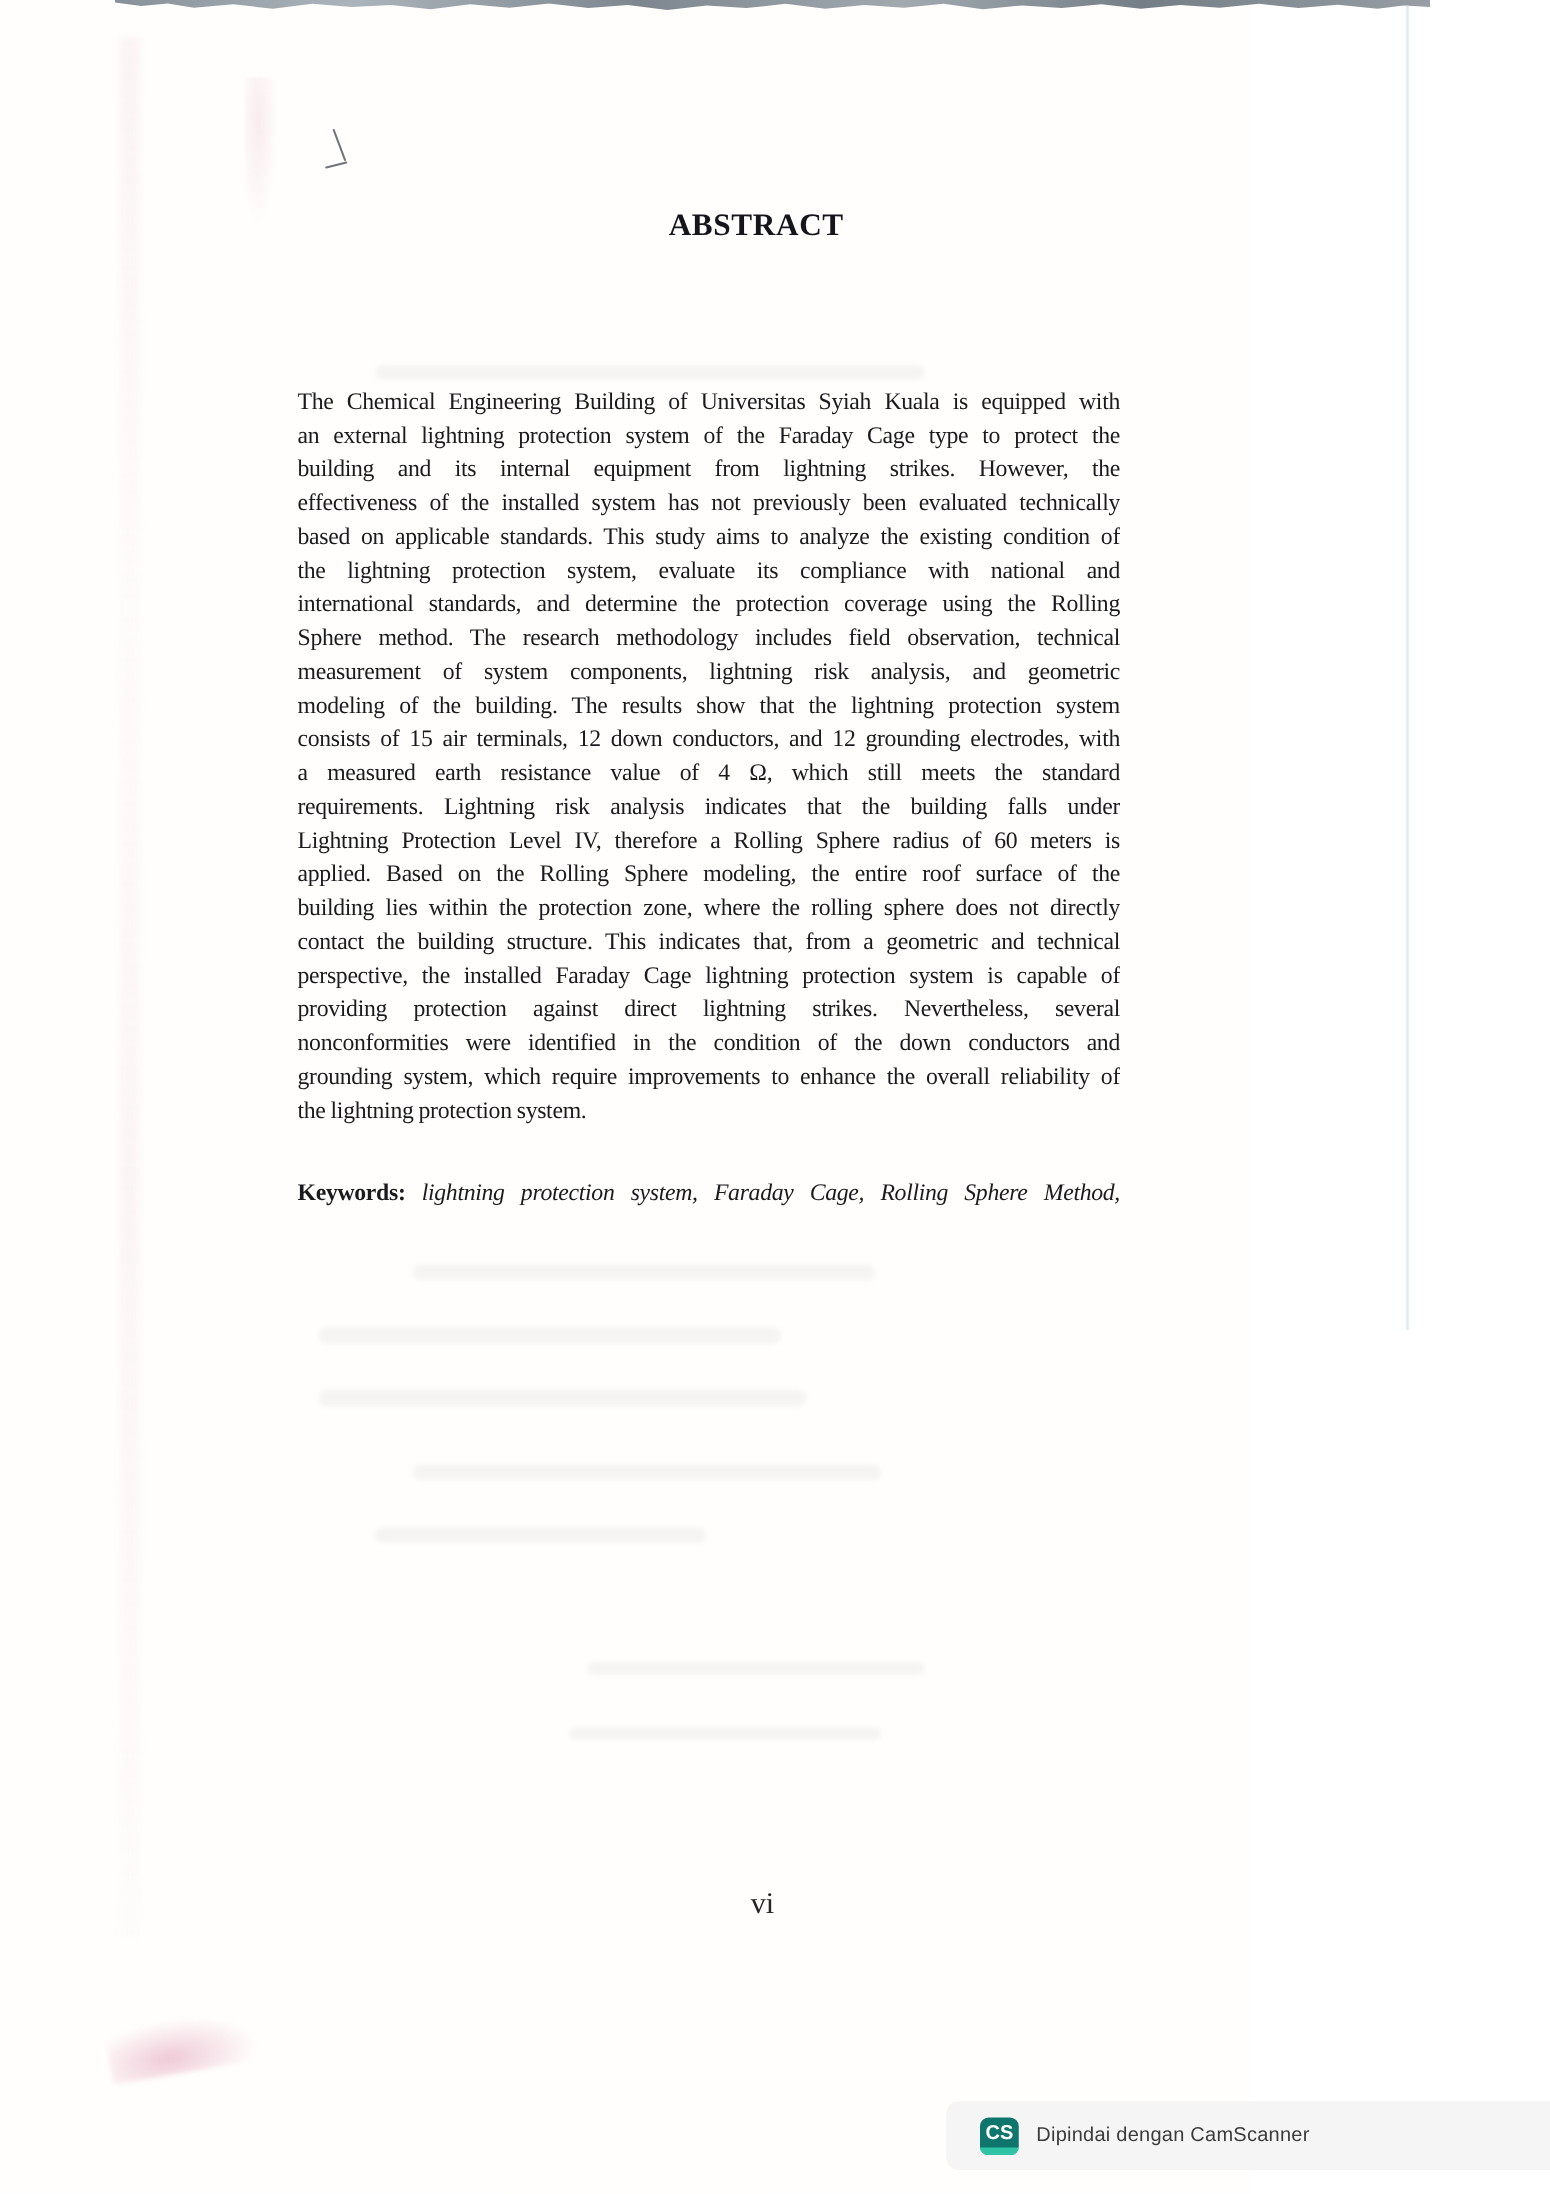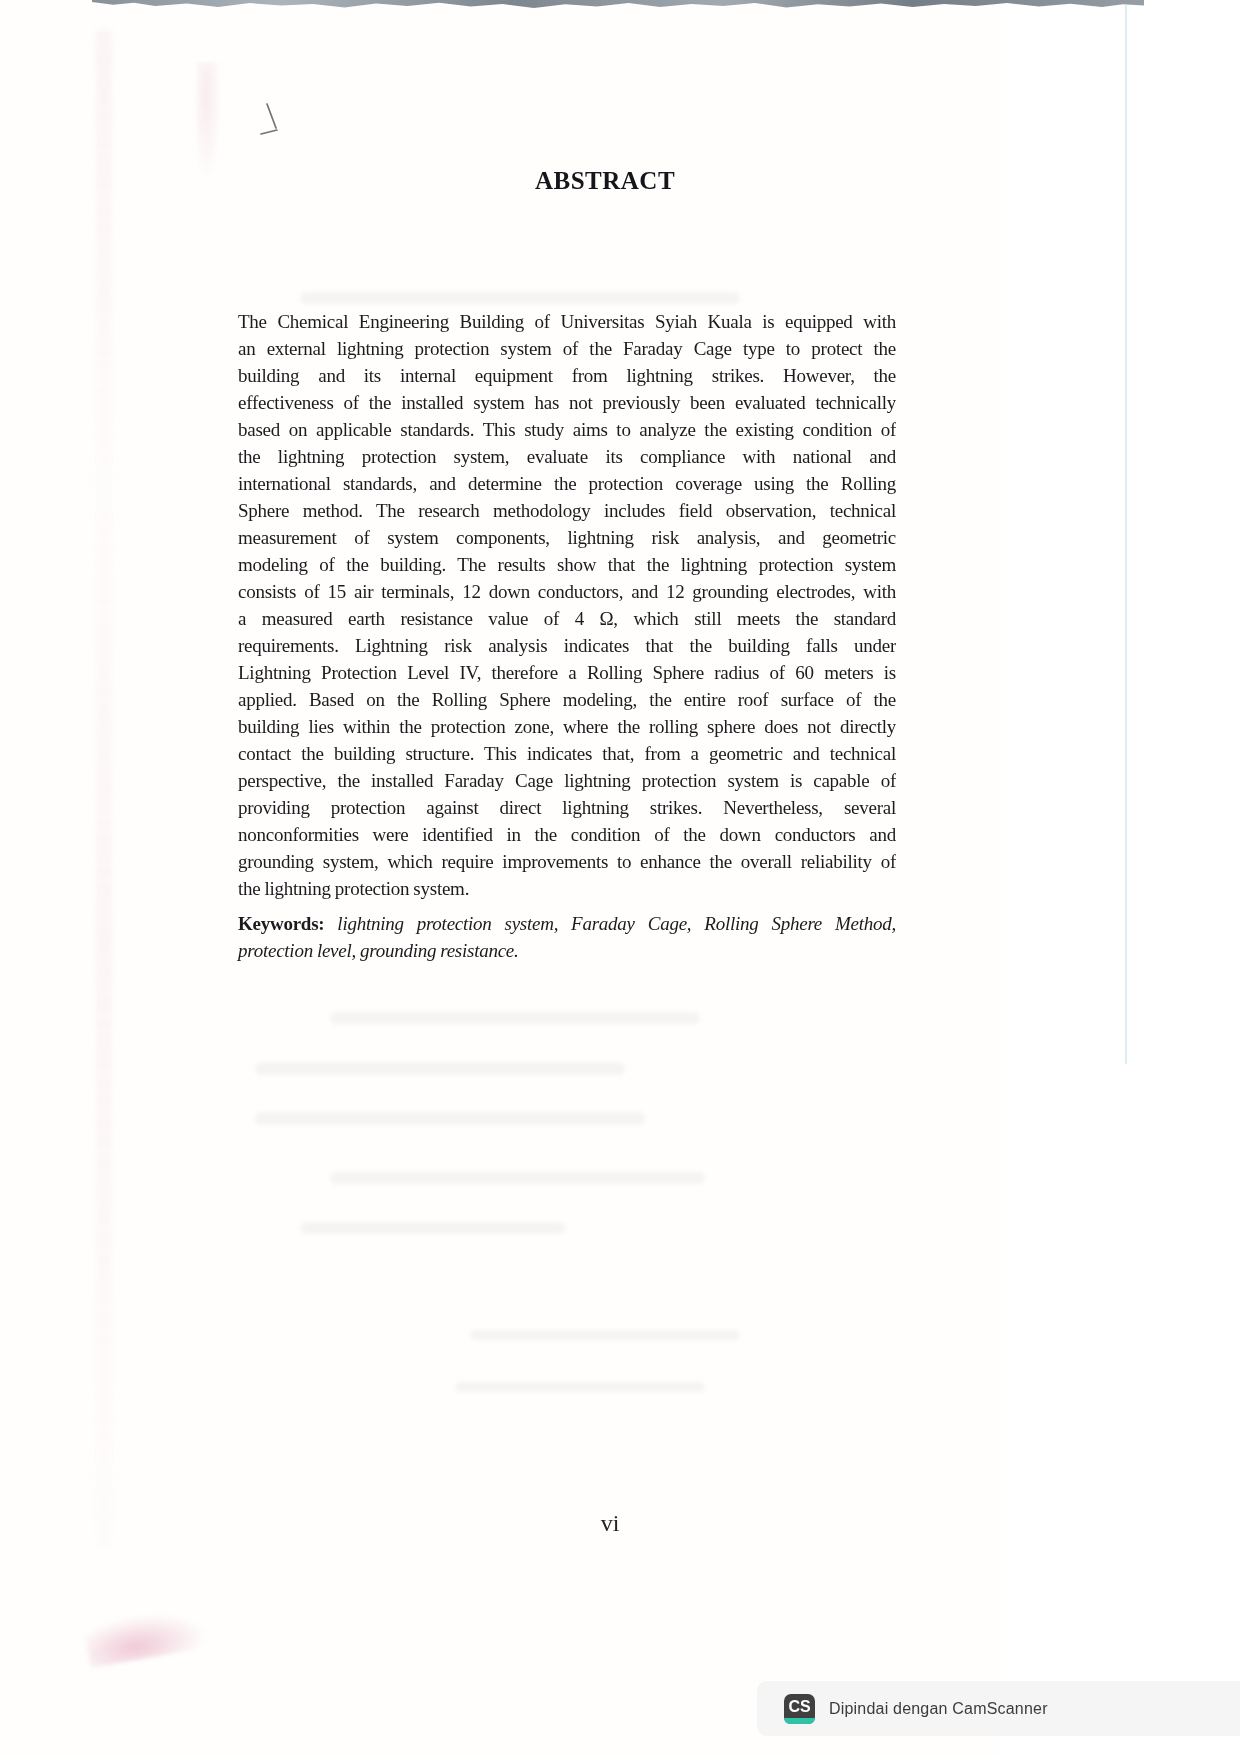--- a/index.html
+++ b/index.html
@@ -60,21 +60,21 @@
   }
   .bline{
     text-align:justify;text-align-last:justify;height:27px;overflow:hidden;
   }
   .bline.last{text-align-last:left;}
   .keywords-block{
     position:absolute;left:238px;top:910px;width:658px;
     font-size:19px;line-height:27px;color:#1b1b1e;
     letter-spacing:-.25px;word-spacing:-.5px;
   }
-  .kw-line1{text-align:justify;text-align-last:justify;height:27px;overflow:hidden;}
+  .kw-line1{text-align:justify;text-align-last:justify;height:27px;overflow:hidden;margin-top:31px;}
   .kw-label{font-weight:bold;}
   .ital{font-style:italic;}
   .page-number{
     position:absolute;left:570px;top:1510px;width:80px;
     text-align:center;font-size:24px;color:#242427;
   }
   
   .cs-bar{
     position:absolute;left:757px;top:1681px;width:483px;height:55px;
     border-radius:10px 0 0 10px;
@@ -146,25 +146,24 @@
     <div class="bline">nonconformities were identified in the condition of the down conductors and</div>
     <div class="bline">grounding system, which require improvements to enhance the overall reliability of</div>
     <div class="bline last">the lightning protection system.</div>
   </div>
 
   <div class="keywords-block">
     <div class="kw-line1">
       <span class="kw-label">Keywords:</span>
       <span class="ital">lightning protection system, Faraday Cage, Rolling Sphere Method,</span>
     </div>
-    <div class="ital">protection level, grounding resistance.</div>
   </div>
 
   <div class="page-number">vi</div>
 </div>
 
 <div class="cs-bar" id="csBar" style="background: rgb(245, 245, 246);">
-  <div class="cs-icon" id="csIcon" style="background: #404040;">
+  <div class="cs-icon" id="csIcon" style="background: #0f766e;">
     <span class="glyph">CS</span>
     <span class="accent" id="csAccent" style="background: rgb(46, 196, 165);"></span>
   </div>
   <div class="cs-text" id="csText" style="color: rgb(59, 59, 61);">Dipindai dengan CamScanner</div>
 </div>
 
 </body></html>

